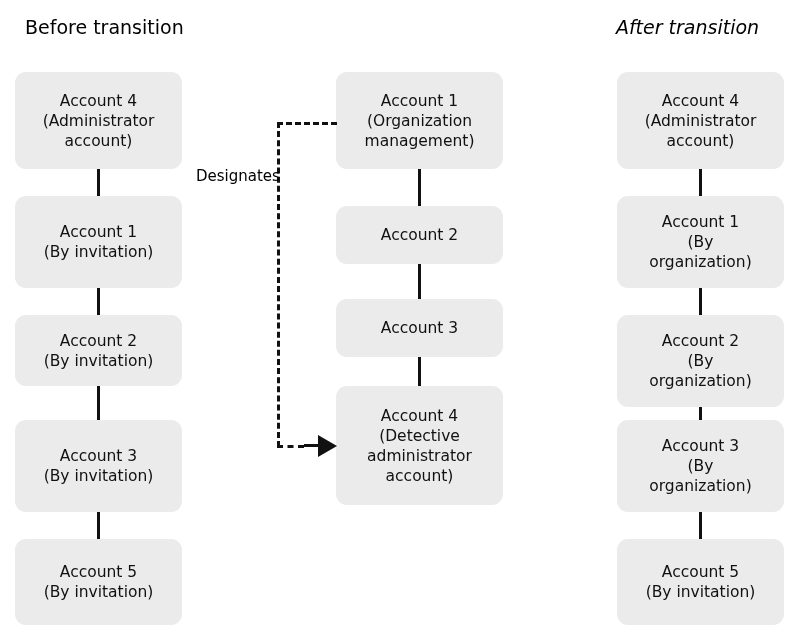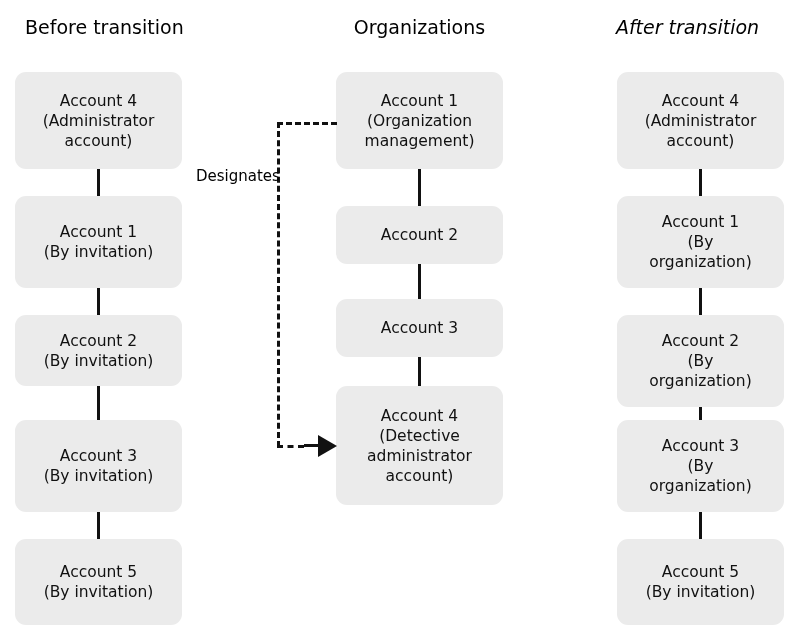--- a/index.html
+++ b/index.html
@@ -88,21 +88,20 @@
     white-space: nowrap;
     color: #000000;
   }
 </style>
 </head>
 <body>
 
 <div class="canvas">
 
   <div class="col-title" id="title-before">Before transition</div>
-  <div class="col-title" id="title-orgs">Organizations</div>
   <div class="col-title" id="title-after">After transition</div>
 
   <div class="node" style="left:15px; top:72px; width:167px; height:97px;">Account 4
 (Administrator
 account)</div>
   <div class="vconn" style="left:97px; top:169px; height:27px;"></div>
 
   <div class="node" style="left:15px; top:196px; width:167px; height:92px;">Account 1
 (By invitation)</div>
   <div class="vconn" style="left:97px; top:288px; height:27px;"></div>

